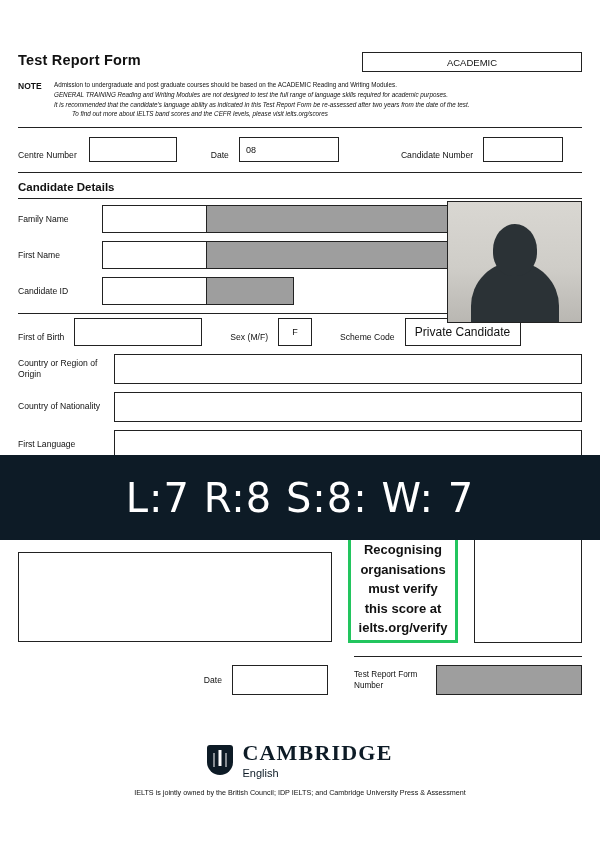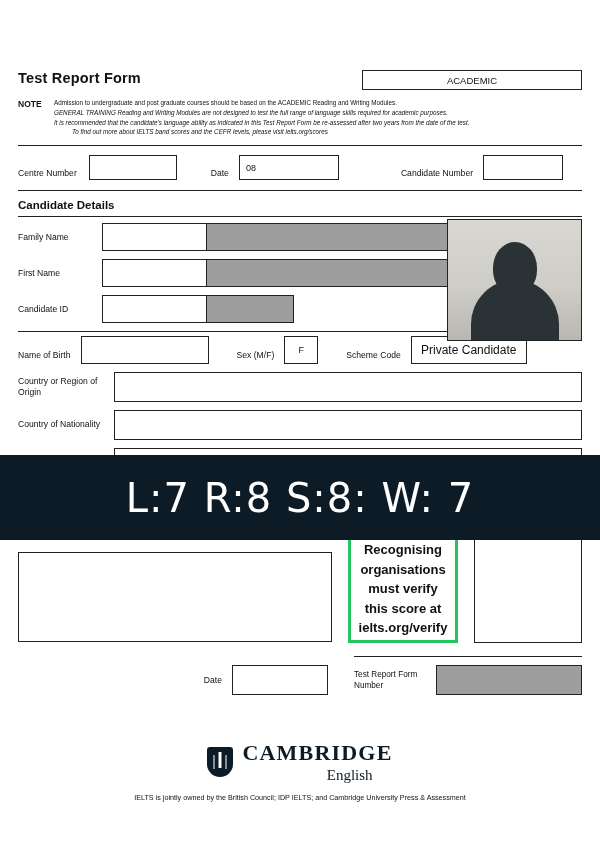--- a/index.html
+++ b/index.html
@@ -18,21 +18,21 @@
   .page {
     position: absolute;
     left: 0; top: 0;
     width: 600px;
     height: 849px;
     background: #ffffff;
   }
   .sheet {
     position: absolute;
     left: 18px;
-    top: 64px;
+    top: 46px;
     width: 564px;
   }
 
   
   .hdr-row {
     display: flex;
     align-items: flex-start;
     justify-content: space-between;
   }
   .title {
@@ -344,26 +344,26 @@
     box-shadow: -6px 2px 0 -1px #fff, 6px 2px 0 -1px #fff;
   }
   .cambridge-word {
     font-size: 22px;
     letter-spacing: 1.2px;
     font-weight: bold;
     font-family: "Liberation Serif", serif;
     color: #0d1b26;
   }
   .english-word {
-    font-size: 15px;
-    font-family: Liberation Serif, serif;
+    font-size: 11px;
+    font-family: Liberation Sans, sans-serif;
     color: #0d1b26;
     margin-top: 1px;
     margin-right: 16px;
-    text-align: right;
+    text-align: left;
     padding-right: 4px;
   }
   .footer-note {
     margin-top: 9px;
     font-size: 7.2px;
     color: #111;
     text-align: center;
   }
 </style>
 </head>
@@ -444,21 +444,21 @@
           <div class="white-part">
             <span></span>
           </div>
         </div>
       </div>
     </div>
 
     <hr class="rule" style="margin-top:8px">
 
     <div class="dob-row">
-      <span class="lbl">Name of Birth</span>
+      <span class="lbl">First of Birth</span>
       <div class="field f-dob">
         <span></span>
       </div>
       <span class="lbl gap-lbl">Sex (M/F)</span>
       <div class="field f-sex">
         <span>F</span>
       </div>
       <span class="lbl gap-lbl">Scheme Code</span>
       <div class="field f-scheme">
         <span>Private Candidate</span>

